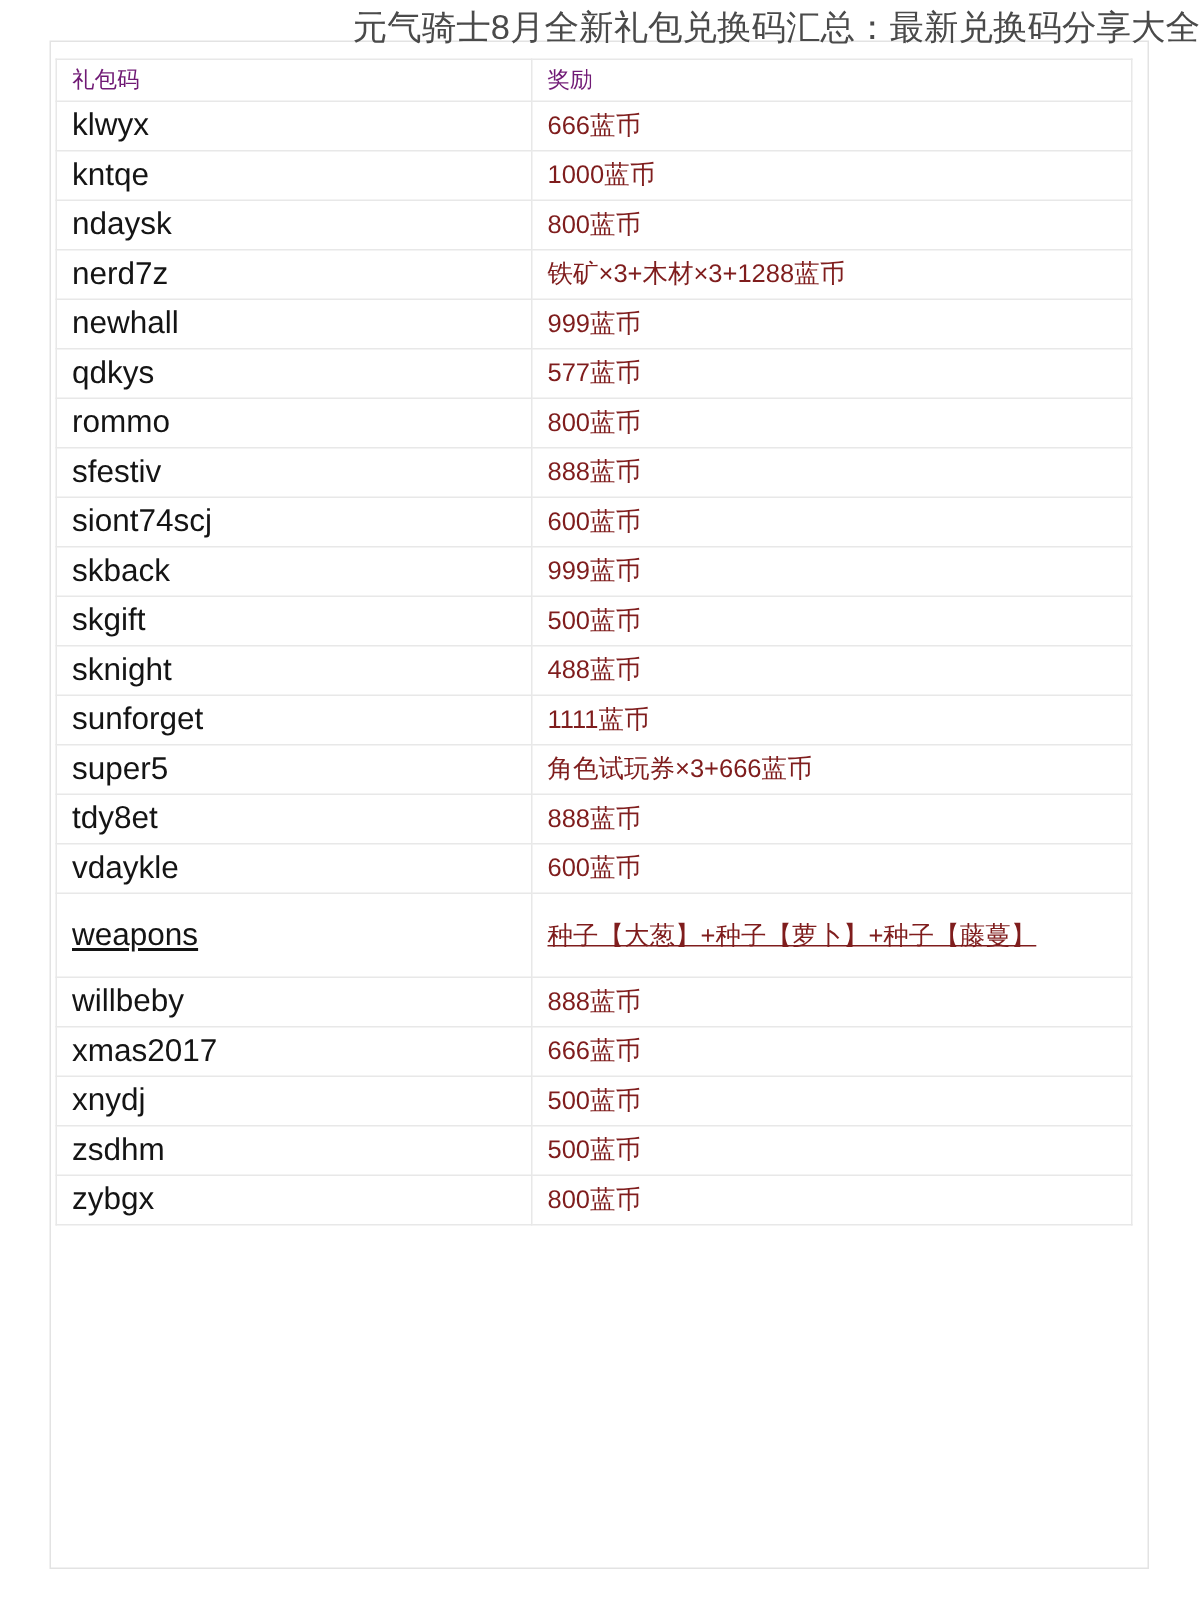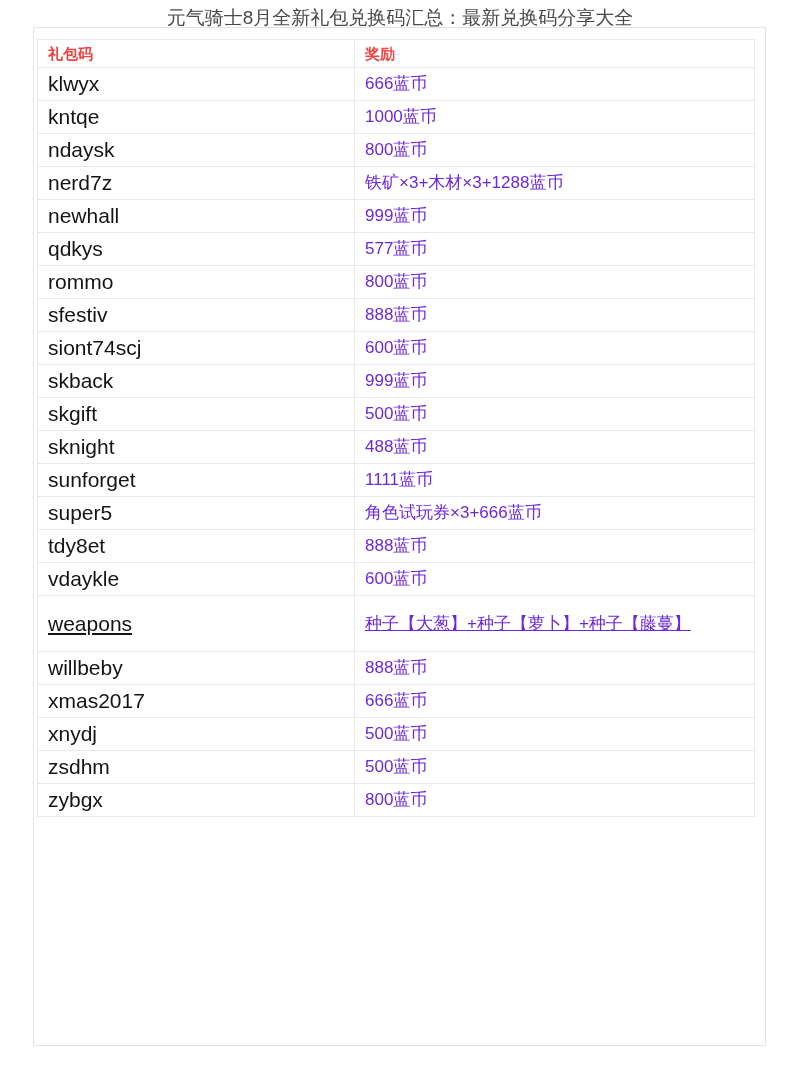--- a/index.html
+++ b/index.html
@@ -26,22 +26,22 @@
     border: 1px solid #e3e3e3;
     background: #ffffff;
   }
 
   
   #article-title {
     position: absolute;
     left: 0;
     top: 6px;
     width: 800px;
-    text-align: center;
-    font-size: 19px;
+    text-align: right;
+    font-size: 23px;
     line-height: 24px;
     color: #4a4a4a;
     font-weight: 400;
     letter-spacing: 0px;
     white-space: nowrap;
     z-index: 5;
     background: transparent;
   }
 
   
@@ -65,32 +65,32 @@
     vertical-align: middle;
     color: #111111;
     font-size: 17px;
     line-height: 22px;
     text-align: left;
     height: 33px;
     box-sizing: border-box;
     word-break: break-all;
   }
   #code-table thead th {
-    font-weight: 700;
+    font-weight: 400;
     font-size: 15px;
     height: 28px;
-    color: #ef4444;
+    color: #701a75;
   }
   #code-table td.cell-code {
     font-size: 21px;
     color: #141414;
   }
   #code-table td.cell-reward {
     font-size: 17px;
-    color: #6d28d9;
+    color: #7f1d1d;
   }
   #code-table tr.row-tall td { height: 56px; text-decoration: underline; }
   #code-table tr.row-tall td.cell-reward { line-height: 25px; margin-left: 28px; }
 </style>
 </head>
 <body>
 
 <div id="page-card">
 </div>
 

